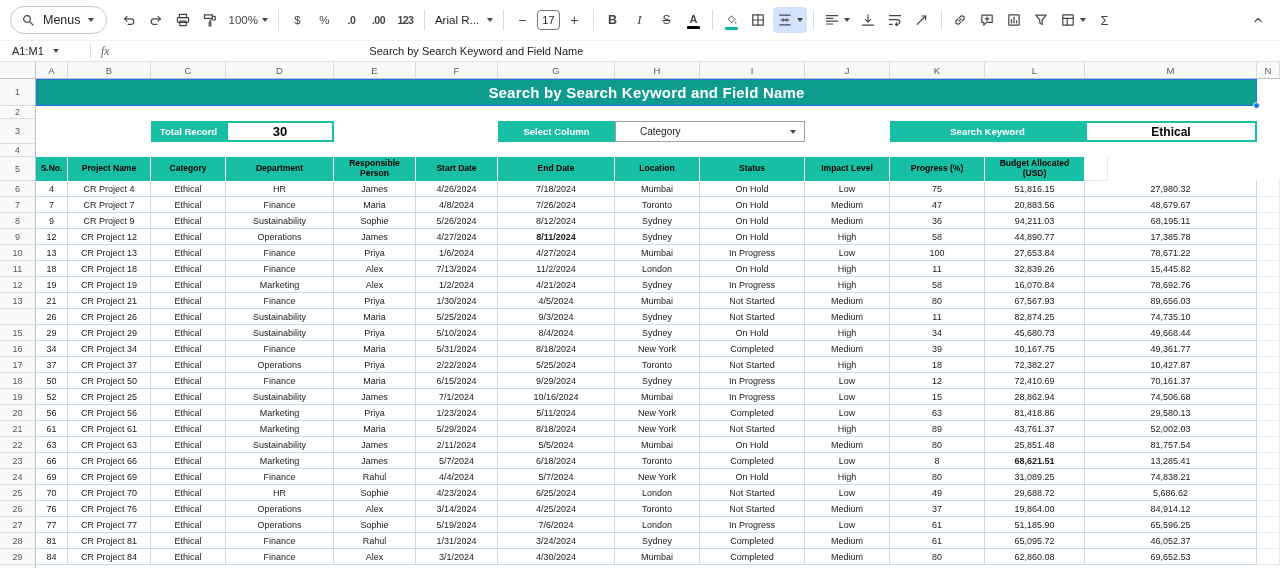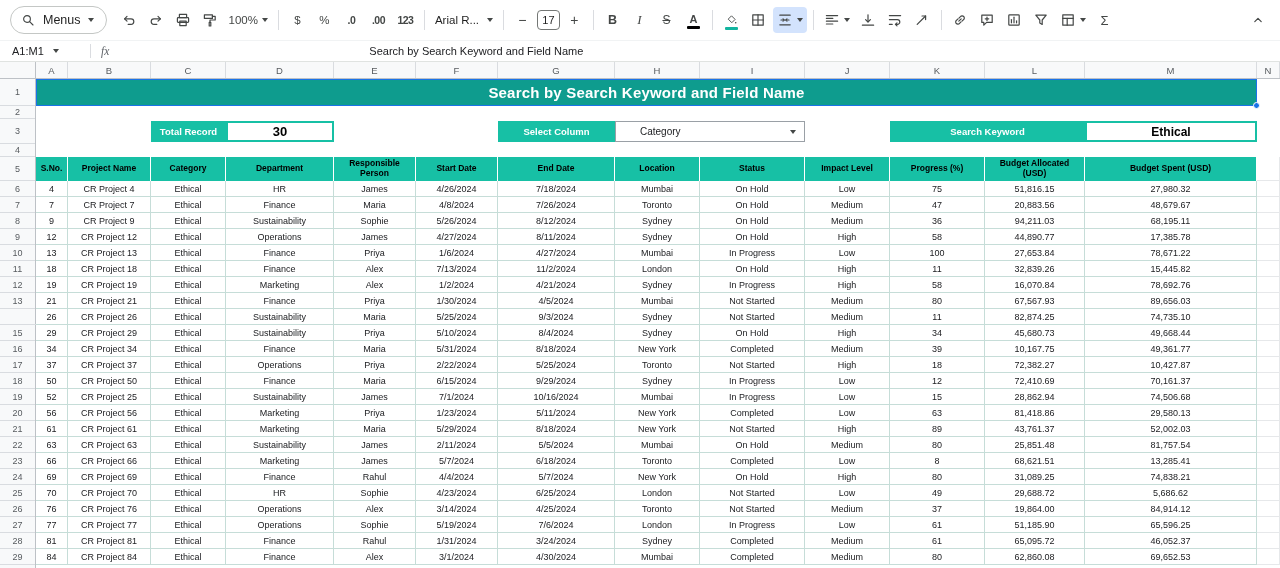--- a/index.html
+++ b/index.html
@@ -381,21 +381,20 @@
             <div class="th" style="width: 75px;">Category</div>
             <div class="th" style="width: 108px;">Department</div>
             <div class="th" style="width: 82px;">Responsible Person</div>
             <div class="th" style="width: 82px;">Start Date</div>
             <div class="th" style="width: 117px;">End Date</div>
             <div class="th" style="width: 85px;">Location</div>
             <div class="th" style="width: 105px;">Status</div>
             <div class="th" style="width: 85px;">Impact Level</div>
             <div class="th" style="width: 95px;">Progress (%)</div>
             <div class="th" style="width: 100px;">Budget Allocated (USD)</div>
-            <div class="th" style="width: 172px;">Budget Spent (USD)</div>
             <div class="th-n" style="width: 23px;"></div>
           </div>
         <div>
             <div class="tr">
               <div class="td" style="width: 32px;">4</div>
               <div class="td" style="width: 83px;">CR Project 4</div>
               <div class="td" style="width: 75px;">Ethical</div>
               <div class="td" style="width: 108px;">HR</div>
               <div class="td" style="width: 82px;">James</div>
               <div class="td" style="width: 82px;">4/26/2024</div>
@@ -440,21 +439,21 @@
               <div class="td" style="width: 172px;">68,195.11</div>
               <div class="td td-n" style="width: 23px;"></div>
             </div>
             <div class="tr">
               <div class="td" style="width: 32px;">12</div>
               <div class="td" style="width: 83px;">CR Project 12</div>
               <div class="td" style="width: 75px;">Ethical</div>
               <div class="td" style="width: 108px;">Operations</div>
               <div class="td" style="width: 82px;">James</div>
               <div class="td" style="width: 82px;">4/27/2024</div>
-              <div class="td" style="width: 117px;">8/11/2024</div>
+              <div class="td" style="width: 117px; font-weight: bold;">8/11/2024</div>
               <div class="td" style="width: 85px;">Sydney</div>
               <div class="td" style="width: 105px;">On Hold</div>
               <div class="td" style="width: 85px;">High</div>
               <div class="td" style="width: 95px;">58</div>
               <div class="td" style="width: 100px;">44,890.77</div>
               <div class="td" style="width: 172px;">17,385.78</div>
               <div class="td td-n" style="width: 23px;"></div>
             </div>
             <div class="tr">
               <div class="td" style="width: 32px;">13</div>
@@ -669,21 +668,21 @@
               <div class="td" style="width: 83px;">CR Project 66</div>
               <div class="td" style="width: 75px;">Ethical</div>
               <div class="td" style="width: 108px;">Marketing</div>
               <div class="td" style="width: 82px;">James</div>
               <div class="td" style="width: 82px;">5/7/2024</div>
               <div class="td" style="width: 117px;">6/18/2024</div>
               <div class="td" style="width: 85px;">Toronto</div>
               <div class="td" style="width: 105px;">Completed</div>
               <div class="td" style="width: 85px;">Low</div>
               <div class="td" style="width: 95px;">8</div>
-              <div class="td" style="width: 100px;">68,621.51</div>
+              <div class="td" style="width: 100px; font-weight: bold;">68,621.51</div>
               <div class="td" style="width: 172px;">13,285.41</div>
               <div class="td td-n" style="width: 23px;"></div>
             </div>
             <div class="tr">
               <div class="td" style="width: 32px;">69</div>
               <div class="td" style="width: 83px;">CR Project 69</div>
               <div class="td" style="width: 75px;">Ethical</div>
               <div class="td" style="width: 108px;">Finance</div>
               <div class="td" style="width: 82px;">Rahul</div>
               <div class="td" style="width: 82px;">4/4/2024</div>

